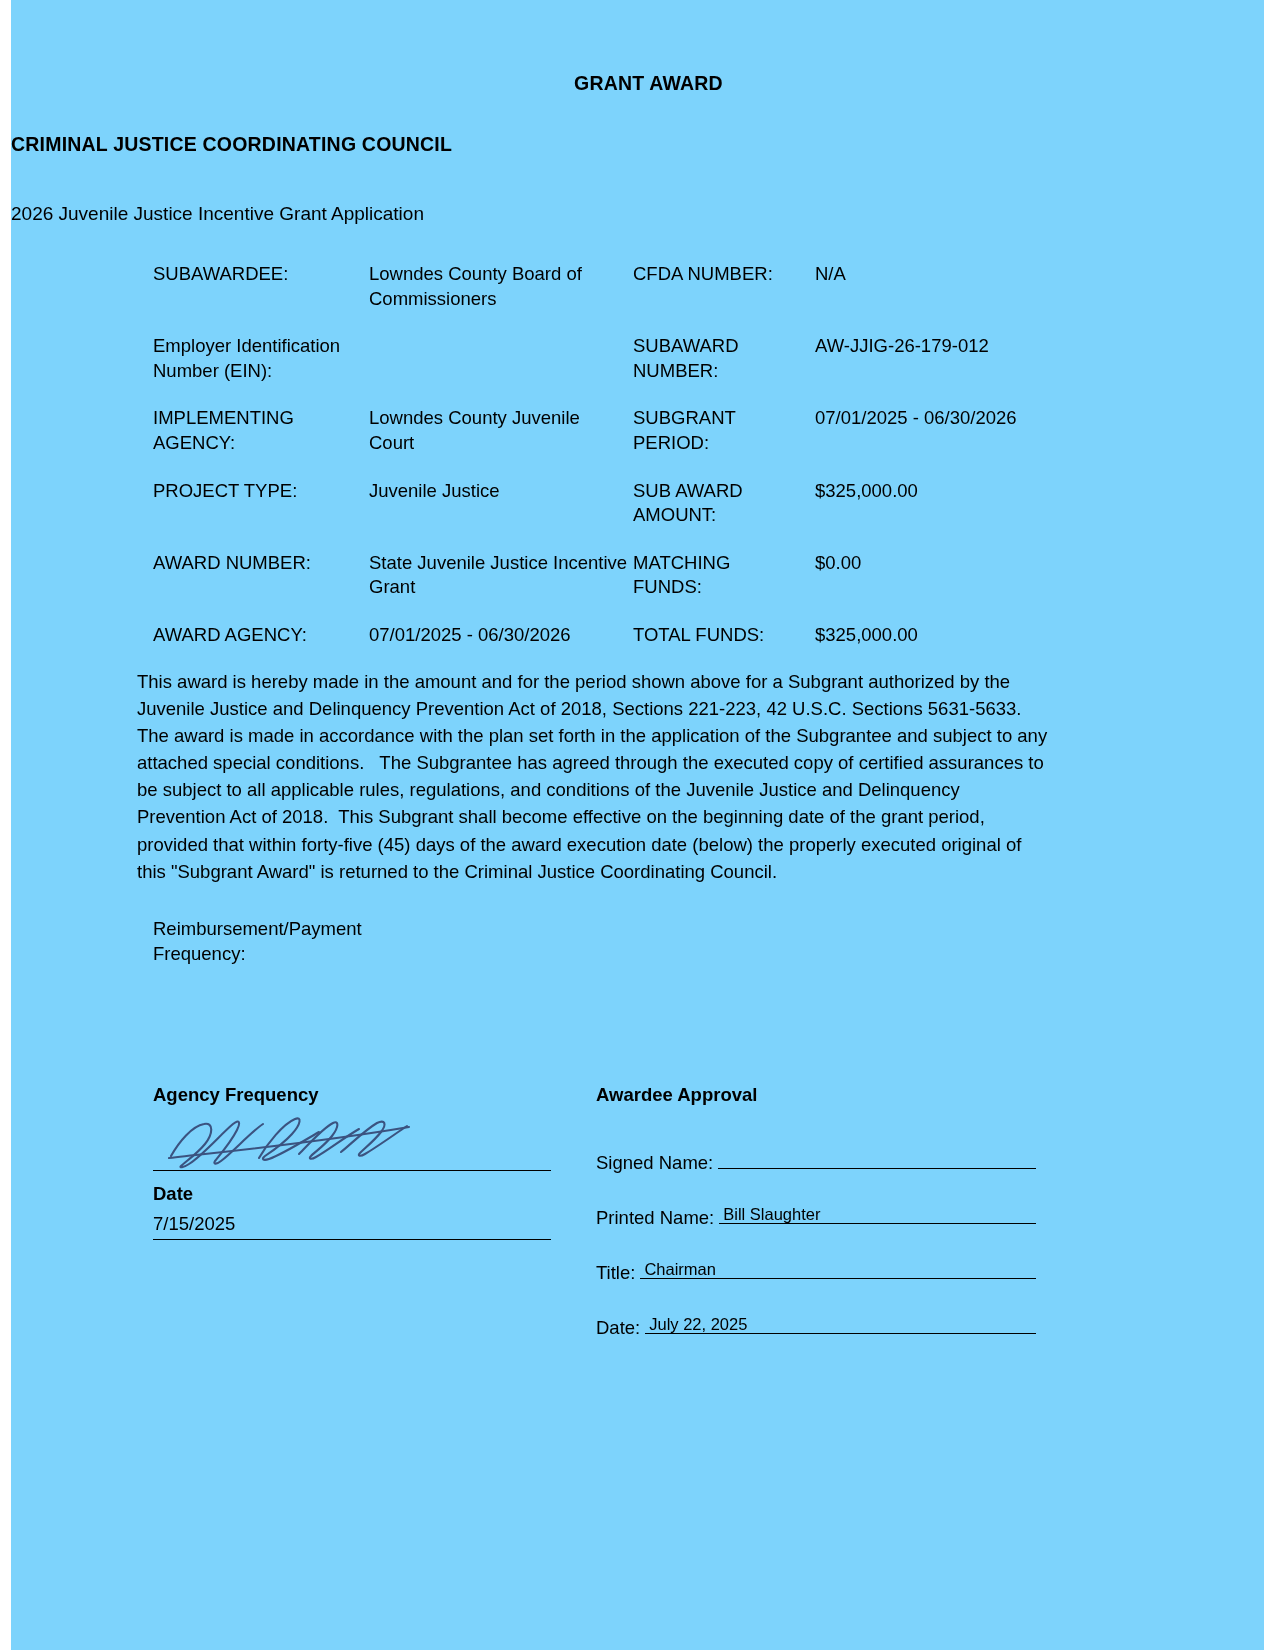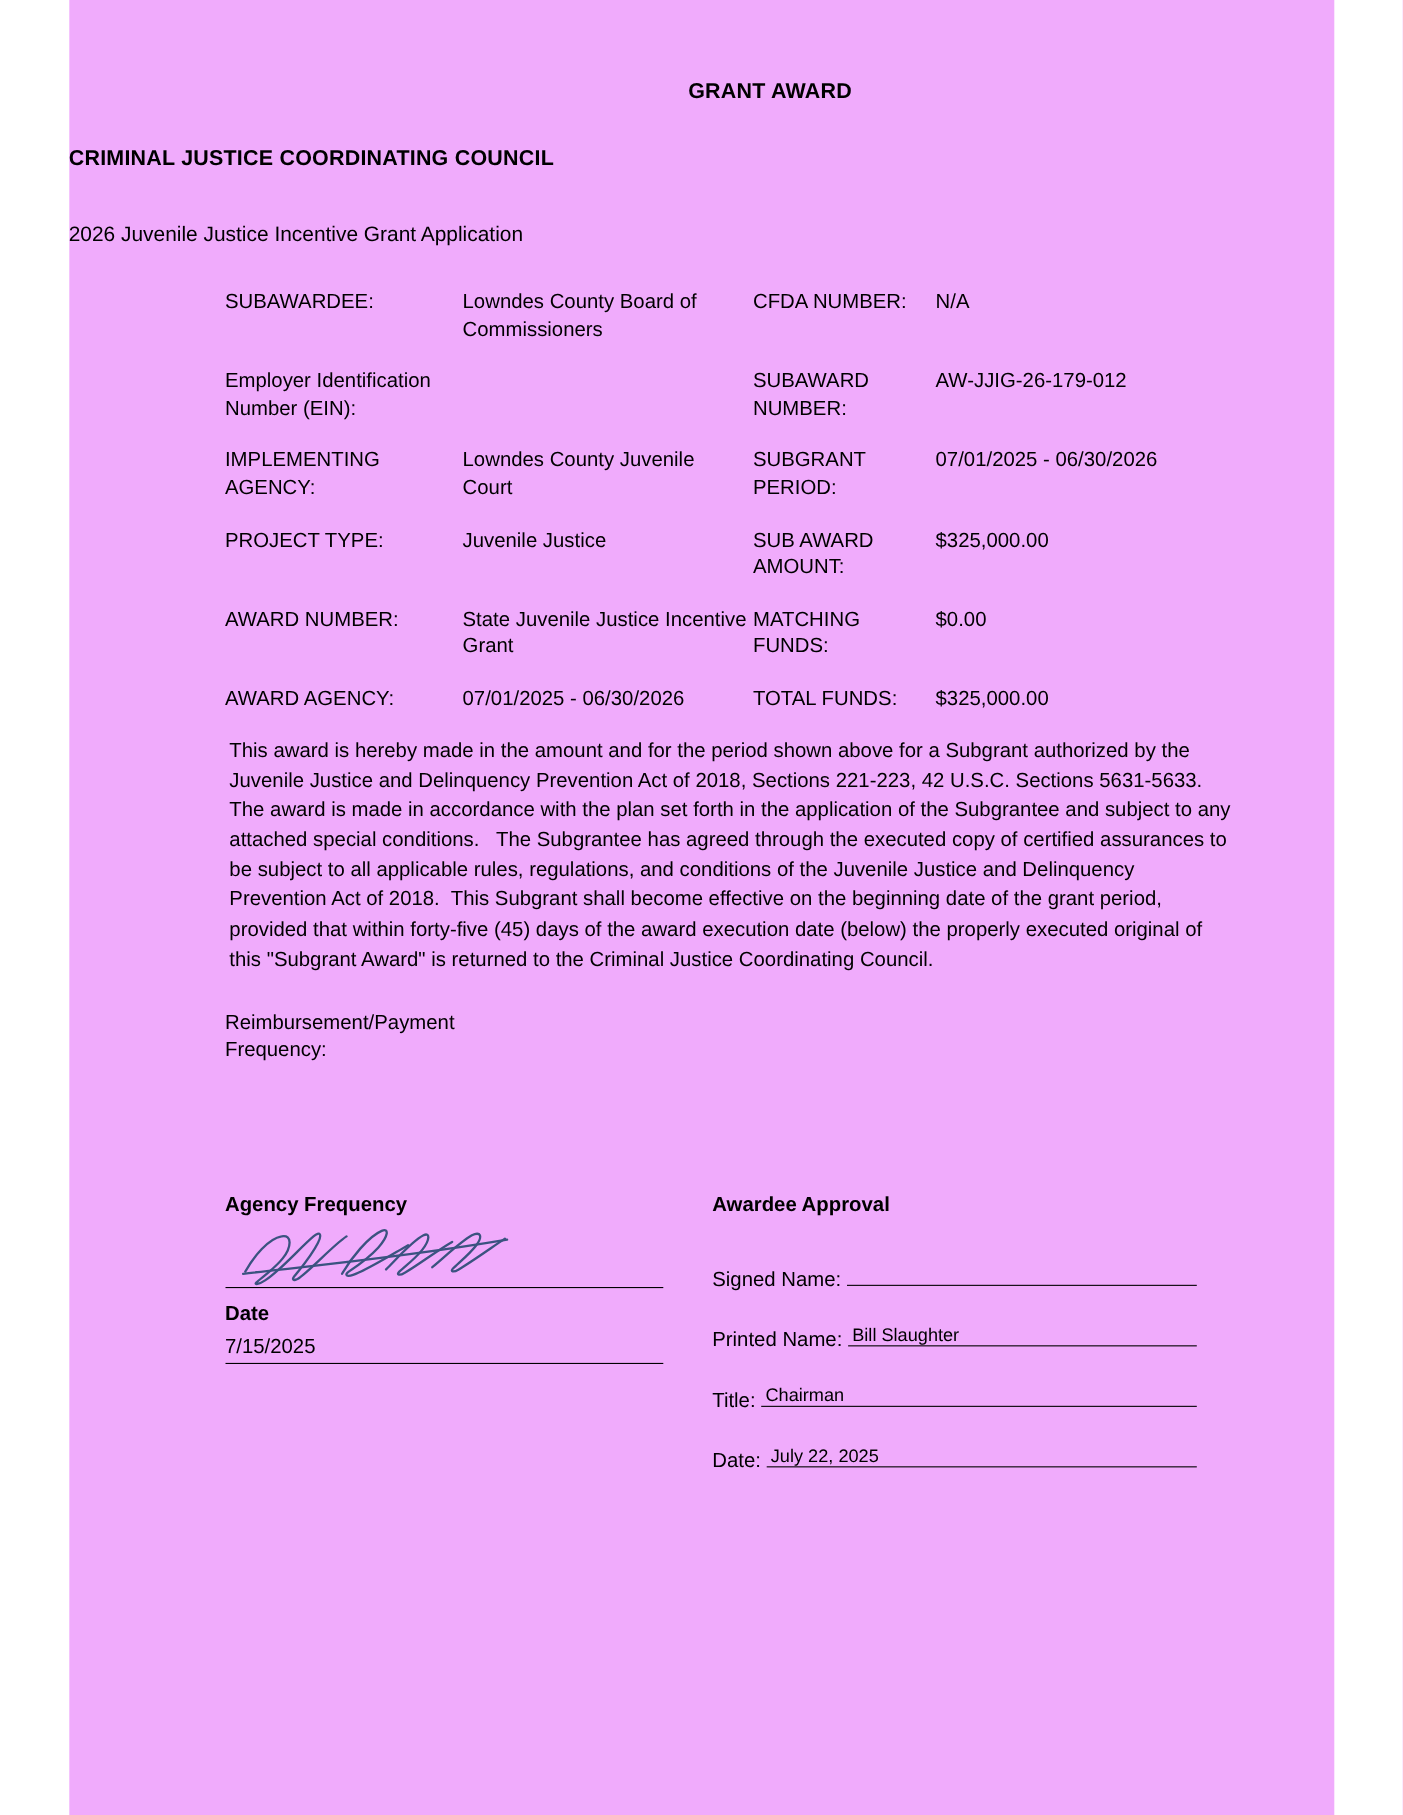--- a/index.html
+++ b/index.html
@@ -6,23 +6,23 @@
     margin: 0;
     padding: 0;
     background: #ffffff;
   }
   body {
     font-family: "Liberation Sans", sans-serif;
     color: #000000;
   }
   .page {
     position: relative;
-    width: 1150px;
+    width: 1253px;
     height: 1650px;
-    background: #f0abfc;
+    background: #7dd3fc;
     margin: 0 auto;
     overflow: hidden;
   }
 
   
   .doc-title {
     position: absolute;
     left: 0;
     top: 72px;
     width: 1275px;
@@ -60,27 +60,27 @@
     display: flex;
     align-items: flex-start;
     margin-bottom: 23px;
   }
   .cell {
     font-size: 18.5px;
     line-height: 1.33;
   }
   .c-label-1 { width: 212px; flex: 0 0 212px; padding-right: 4px; }
   .c-value-1 { width: 260px; flex: 0 0 260px; padding-right: 4px; }
-  .c-label-2 { width: 162px; flex: 0 0 162px; padding-right: 4px; }
+  .c-label-2 { width: 162px; flex: 0 0 162px; padding-right: 20px; }
   .c-value-2 { flex: 1 1 auto; }
 
   
   .body-para {
     position: absolute;
-    left: 146px;
+    left: 126px;
     top: 668px;
     width: 912px;
     font-size: 18.5px;
     line-height: 1.465;
     text-align: left;
     white-space: pre-wrap;
   }
 
   
   .reimb {

